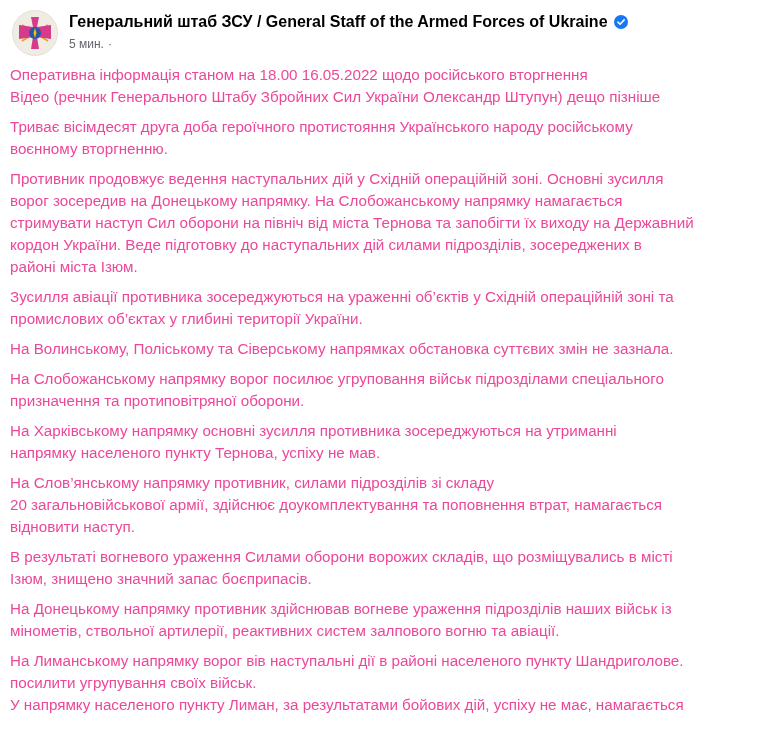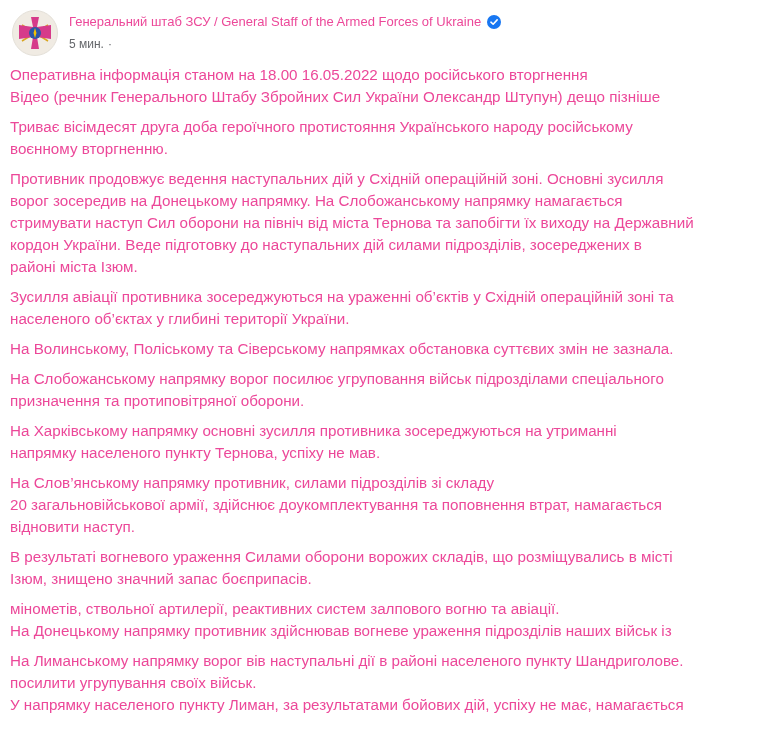--- a/index.html
+++ b/index.html
@@ -2,21 +2,21 @@
 <html><head>
 <meta charset="utf-8">
 <style>
   html, body { margin: 0; padding: 0; background: #ffffff; }
   body { width: 757px; height: 745px; overflow: hidden; position: relative; font-family: "Liberation Sans", sans-serif; color: #050505; }
   .header { position: absolute; left: 12px; top: 10px; height: 48px; display: flex; align-items: flex-start; }
   .avatar { width: 44px; height: 44px; border-radius: 50%; background: #f0ebe3; border: 1px solid #e4e0d8; position: relative; overflow: hidden; flex: none; }
   .avatar svg { position: absolute; left: 0; top: 0; }
   .meta { margin-left: 11px; margin-top: 2px; }
   .author-row { display: flex; align-items: center; }
-  .author { font-weight: normal; font-size: 13px; color: #ec4899; line-height: 20px; white-space: nowrap; text-decoration: none; }
+  .author { font-weight: bold; font-size: 16px; color: #000000; line-height: 20px; white-space: nowrap; text-decoration: none; }
   .verified { margin-left: 6px; width: 14px; height: 14px; }
   .time-row { margin-top: 3px; font-size: 12px; color: #65676b; line-height: 18px; display: flex; align-items: center; }
   .dot { margin-left: 4px; }
   .post { position: absolute; left: 10px; top: 64px; width: 740px; font-size: 15.2px; line-height: 22px; color: #ec4899; }
   .para { margin: 0 0 8px 0; white-space: nowrap; }
   .line { display: block; }
 </style>
 </head>
 <body>
 
@@ -59,21 +59,21 @@
   </p>
   <p class="para">
     <span class="line">Противник продовжує ведення наступальних дій у Східній операційній зоні. Основні зусилля</span>
     <span class="line">ворог зосередив на Донецькому напрямку. На Слобожанському напрямку намагається</span>
     <span class="line">стримувати наступ Сил оборони на північ від міста Тернова та запобігти їх виходу на Державний</span>
     <span class="line">кордон України. Веде підготовку до наступальних дій силами підрозділів, зосереджених в</span>
     <span class="line">районі міста Ізюм.</span>
   </p>
   <p class="para">
     <span class="line">Зусилля авіації противника зосереджуються на ураженні об’єктів у Східній операційній зоні та</span>
-    <span class="line">населеного об’єктах у глибині території України.</span>
+    <span class="line">промислових об’єктах у глибині території України.</span>
   </p>
   <p class="para">
     <span class="line">На Волинському, Поліському та Сіверському напрямках обстановка суттєвих змін не зазнала.</span>
   </p>
   <p class="para">
     <span class="line">На Слобожанському напрямку ворог посилює угруповання військ підрозділами спеціального</span>
     <span class="line">призначення та протиповітряної оборони.</span>
   </p>
   <p class="para">
     <span class="line">На Харківському напрямку основні зусилля противника зосереджуються на утриманні</span>
@@ -82,21 +82,21 @@
   <p class="para">
     <span class="line">На Слов’янському напрямку противник, силами підрозділів зі складу</span>
     <span class="line">20 загальновійськової армії, здійснює доукомплектування та поповнення втрат, намагається</span>
     <span class="line">відновити наступ.</span>
   </p>
   <p class="para">
     <span class="line">В результаті вогневого ураження Силами оборони ворожих складів, що розміщувались в місті</span>
     <span class="line">Ізюм, знищено значний запас боєприпасів.</span>
   </p>
   <p class="para">
+    <span class="line">На Донецькому напрямку противник здійснював вогневе ураження підрозділів наших військ із</span>
     <span class="line">мінометів, ствольної артилерії, реактивних систем залпового вогню та авіації.</span>
-    <span class="line">На Донецькому напрямку противник здійснював вогневе ураження підрозділів наших військ із</span>
   </p>
   <p class="para">
     <span class="line">На Лиманському напрямку ворог вів наступальні дії в районі населеного пункту Шандриголове.</span>
     <span class="line">посилити угрупування своїх військ.</span>
     <span class="line">У напрямку населеного пункту Лиман, за результатами бойових дій, успіху не має, намагається</span>
   </p>
 </div>
 
 </body></html>

